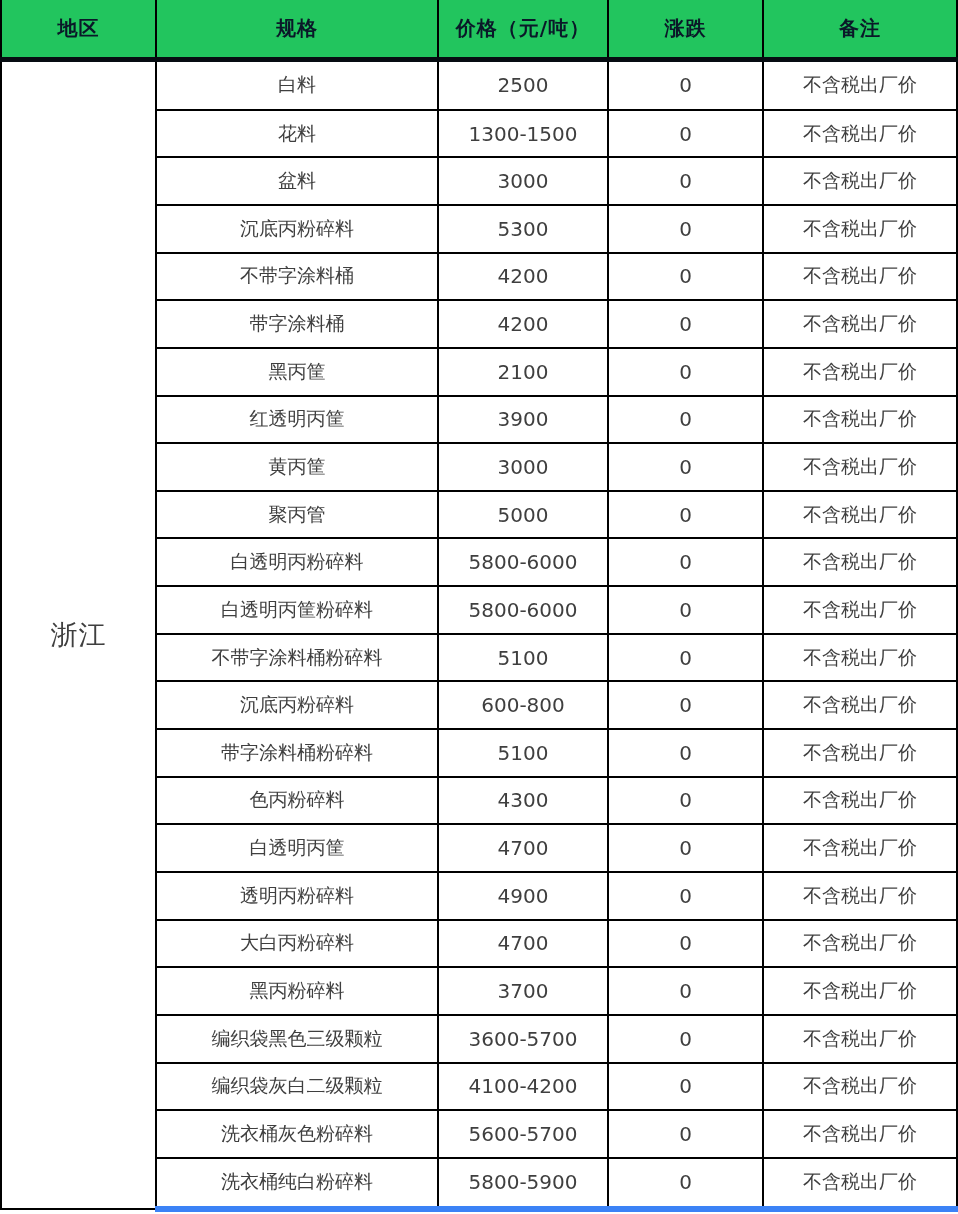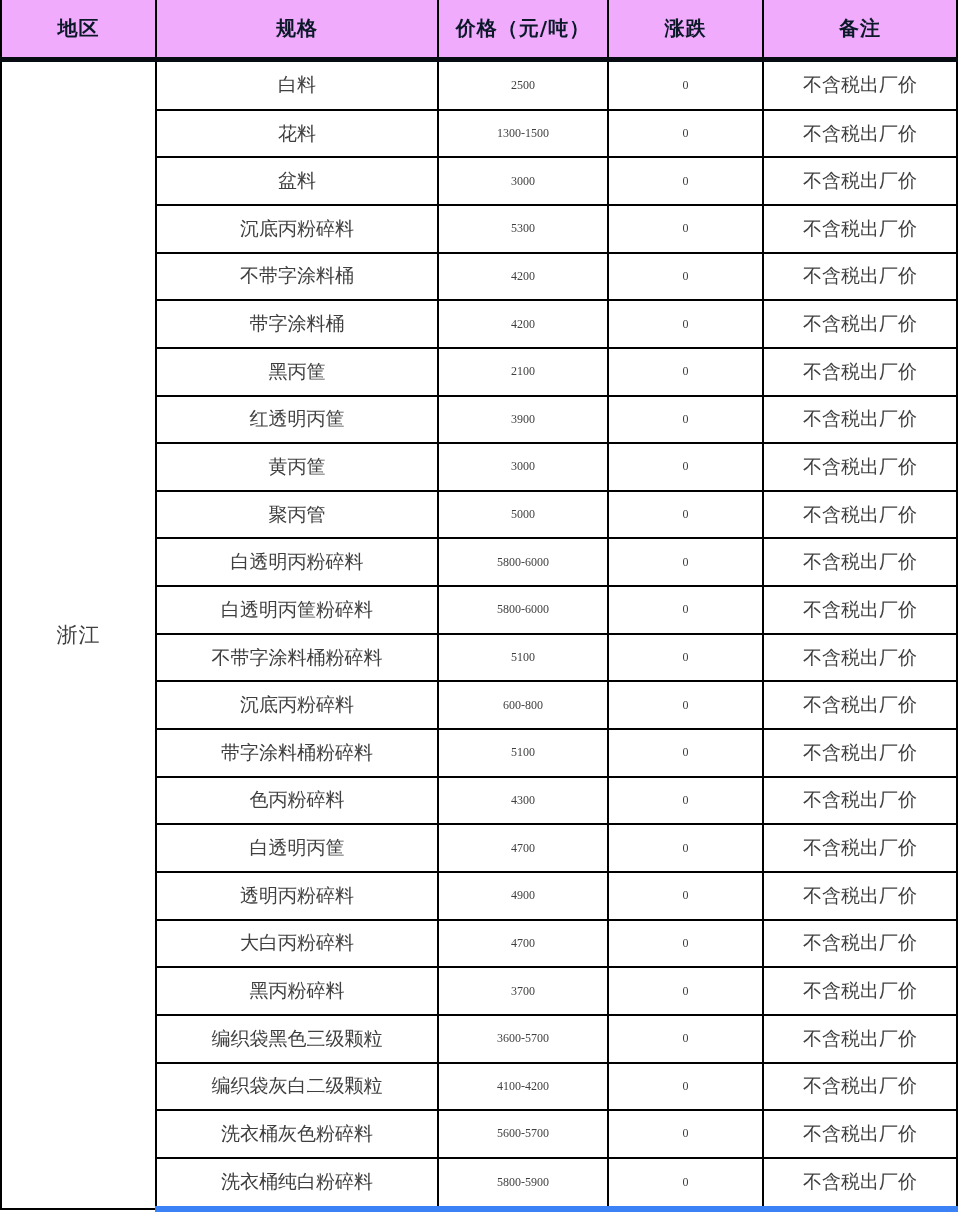--- a/index.html
+++ b/index.html
@@ -9,48 +9,47 @@
     width: 958px;
   }
   .price-table {
     border-collapse: collapse;
     table-layout: fixed;
     width: 956px;
     height: 1212px;
     font-family: "DejaVu Sans", "Liberation Sans", sans-serif;
   }
   .price-table th {
-    background: #f0abfc;
+    background: #22c55e;
     color: #0a1828;
     font-size: 20px;
     font-weight: bold;
     height: 55px;
     border: 2px solid #000000;
     border-top: none;
     border-bottom: 5px solid #070c12;
     text-align: center;
     vertical-align: middle;
     letter-spacing: 1px;
   }
   .price-table td {
     border: 2px solid #000000;
     color: #3f3f3f;
     font-size: 19px;
     text-align: center;
     vertical-align: middle;
     padding: 0;
   }
   .price-table td.region {
-    font-size: 21px;
+    font-size: 27px;
     letter-spacing: 1px;
   }
   .price-table td.price,
   .price-table td.change {
-    font-size: 12px;
-    font-family: Liberation Serif, serif;
+    font-size: 20px;
   }
   .price-table tbody tr:last-child td {
     border-bottom: 6px solid #3b82f6;
   }
 </style>
 </head>
 <body>
 
 <table class="price-table">
   <colgroup>

